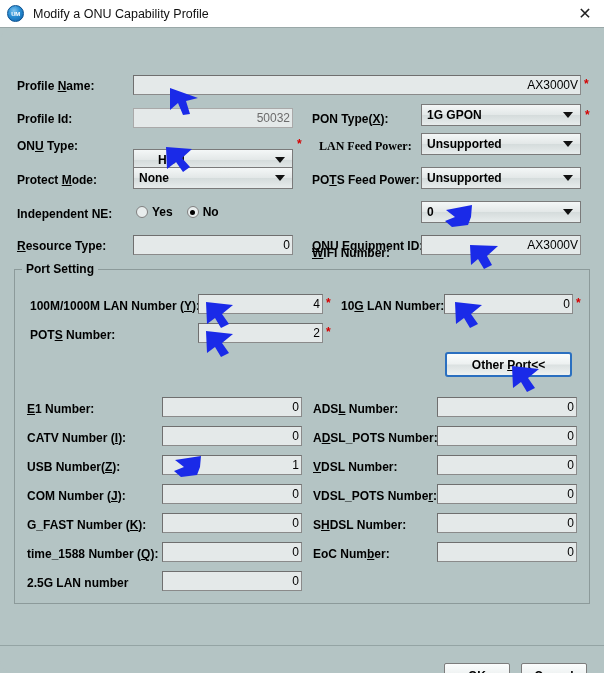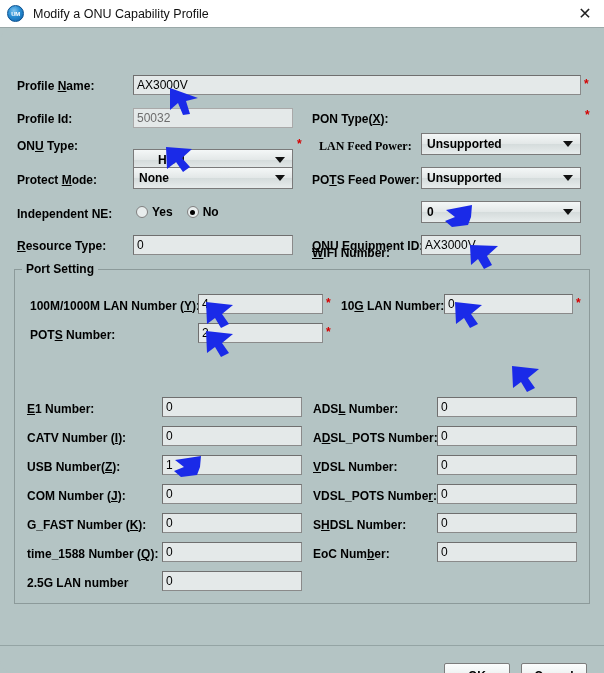--- a/index.html
+++ b/index.html
@@ -87,23 +87,24 @@
     position: absolute;
     box-sizing: border-box;
     background: #e4e9e9;
     border: 1px solid #8a8a8a;
     border-top-color: #6f6f6f;
     border-left-color: #6f6f6f;
     height: 20px;
     font-family: "Liberation Sans", sans-serif;
     font-size: 12px;
     color: #000;
-    padding: 0 10px 0 3px;
+    padding: 0 2px 0 3px;
     line-height: 18px;
     outline: none;
+    text-align: right;
   }
   .tf.disabled {
     color: #6c6c6c;
     border-color: #a9a9a9;
     background: #e4e9e9;
   }
 
   .combo {
     position: absolute;
     box-sizing: border-box;
@@ -272,20 +273,24 @@
   </div>
 
   <div class="lbl" style="left:17px; top:208px;">
     <u>R</u><span>esource Type:</span>
   </div>
   <input class="tf" style="left: 133px; top: 207px; width: 160px;" value="0">
 
   <div class="lbl" style="left:312px; top:81px;">
     <span>PON Type(</span><u>X</u><span>):</span>
   </div>
+  <div class="combo" style="left:421px; top:76px; width:160px;">
+    <span>1G GPON</span>
+    <span class="arrow"></span>
+  </div>
   <div class="req" style="left:585px; top:81px;">*</div>
 
   <div class="lbl" style="left:319px; top:108px;font-family:Liberation Serif, serif;">
     <span>LAN Feed Power:</span>
   </div>
   <div class="combo" style="left:421px; top:105px; width:160px;">
     <span>Unsupported</span>
     <span class="arrow"></span>
   </div>
 
@@ -324,20 +329,23 @@
   </div>
   <input class="tf" style="left: 444px; top: 266px; width: 129px;" value="0">
   <div class="req" style="left:576px; top:269px;">*</div>
 
   <div class="lbl" style="left:30px; top:297px;">
     <span>POT</span><u>S</u><span> Number:</span>
   </div>
   <input class="tf" style="left: 198px; top: 295px; width: 125px;" value="2">
   <div class="req" style="left:326px; top:298px;">*</div>
 
+  <div class="btn focused" style="left:445px; top:324px; width:127px; height:25px;">
+    <span><span>Other </span><u>P</u><span>ort&lt;&lt;</span></span>
+  </div>
 
   <div class="lbl" style="left:27px; top:371px;">
     <u>E</u><span>1 Number:</span>
   </div>
   <input class="tf" style="left: 162px; top: 369px; width: 140px;" value="0">
 
   <div class="lbl" style="left:27px; top:400px;">
     <span>CATV Number (</span><u>I</u><span>):</span>
   </div>
   <input class="tf" style="left: 162px; top: 398px; width: 140px;" value="0">

